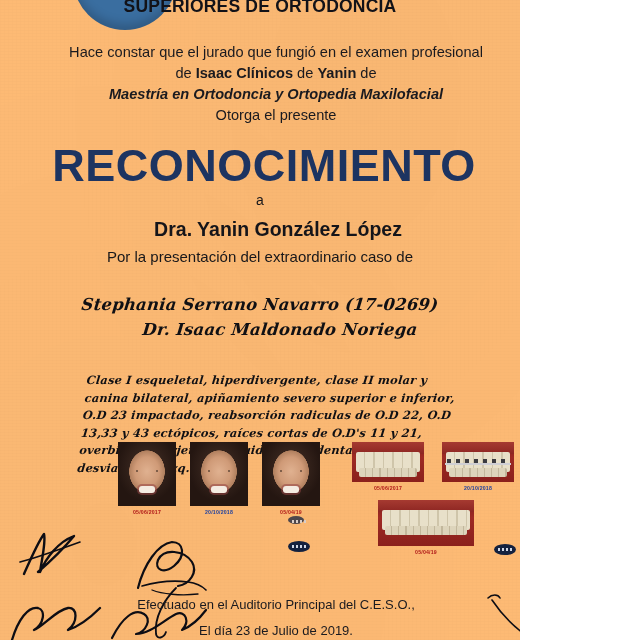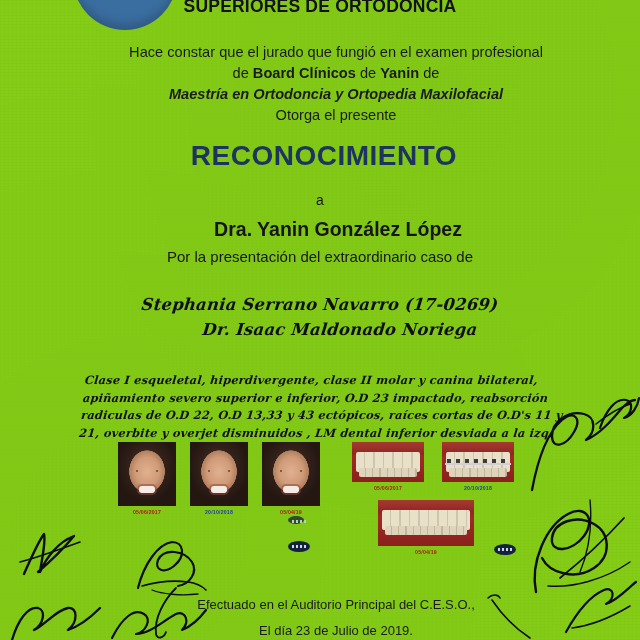--- a/index.html
+++ b/index.html
@@ -2,24 +2,24 @@
 <html><head>
 <meta charset="utf-8">
 <style>
   html, body {
     margin: 0;
     padding: 0;
     background: #ffffff;
   }
   #page {
     position: relative;
-    width: 640px;
+    width: 520px;
     height: 640px;
     overflow: hidden;
-    background: #84cc16;
+    background: #fdba74;
     font-family: "Liberation Sans", sans-serif;
     color: #17171a;
   }
   
   #paper-grain {
     position: absolute;
     inset: 0;
     pointer-events: none;
     background:
       repeating-linear-gradient(0deg, rgba(0,0,0,0.015) 0 1px, rgba(255,255,255,0) 1px 3px),
@@ -67,21 +67,21 @@
   .line b { font-weight: bold; }
   .line.italic-bold {
     font-style: italic;
     font-weight: bold;
     font-size: 14.6px;
   }
   #award-word {
     position: absolute;
     left: 8px; right: 0;
     top: 140px;
-    font-size: 28px;
+    font-size: 45px;
     font-weight: bold;
     letter-spacing: .5px;
     color: #1d3461;
   }
   #a-line {
     position: absolute;
     left: 0; right: 0;
     top: 192px;
     font-size: 14px;
   }
@@ -264,21 +264,21 @@
 
 <div id="page">
 
   <div id="paper-grain"></div>
 
   <div id="logo-circle"></div>
   <div id="header-title" class="center">SUPERIORES DE ORTODONCIA</div>
 
   <div id="body-block">
     <div class="line center">Hace constar que el jurado que fungió en el examen profesional</div>
-    <div class="line center"><span>de </span><b>Board Clínicos</b><span> de </span><b>Yanin</b><span> de</span></div>
+    <div class="line center"><span>de </span><b>Isaac Clínicos</b><span> de </span><b>Yanin</b><span> de</span></div>
     <div class="line italic-bold center">Maestría en Ortodoncia y Ortopedia Maxilofacial</div>
     <div class="line center">Otorga el presente</div>
   </div>
 
   <div id="award-word" class="center">RECONOCIMIENTO</div>
   <div id="a-line" class="center">a</div>
   <div id="recipient-name" class="center">Dra. Yanin González López</div>
   <div id="presentation-line" class="center">Por la presentación del extraordinario caso de</div>
 
   <div id="case-names" class="center">

